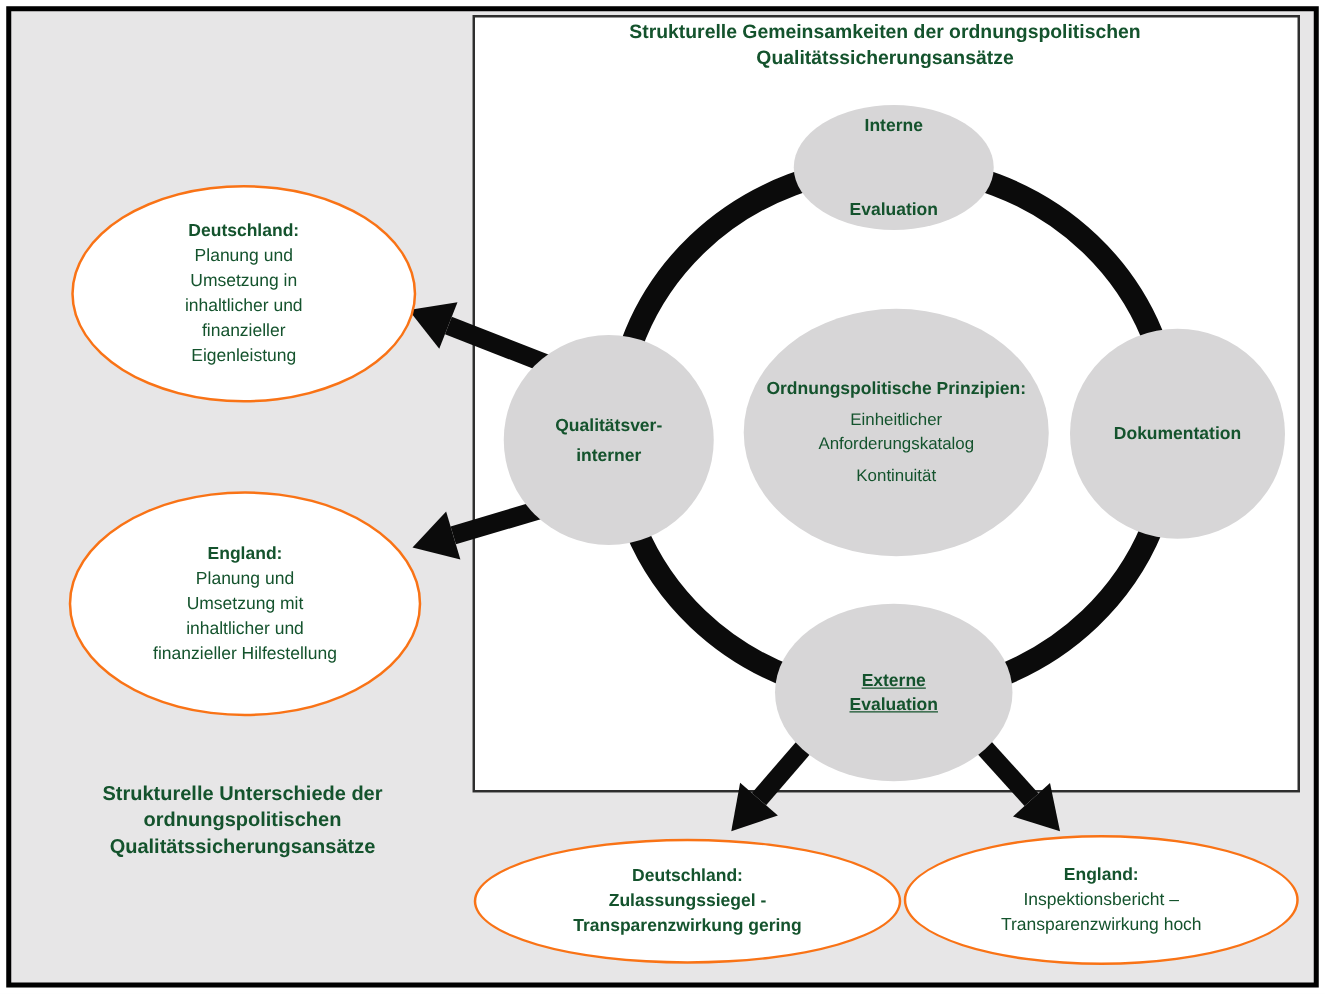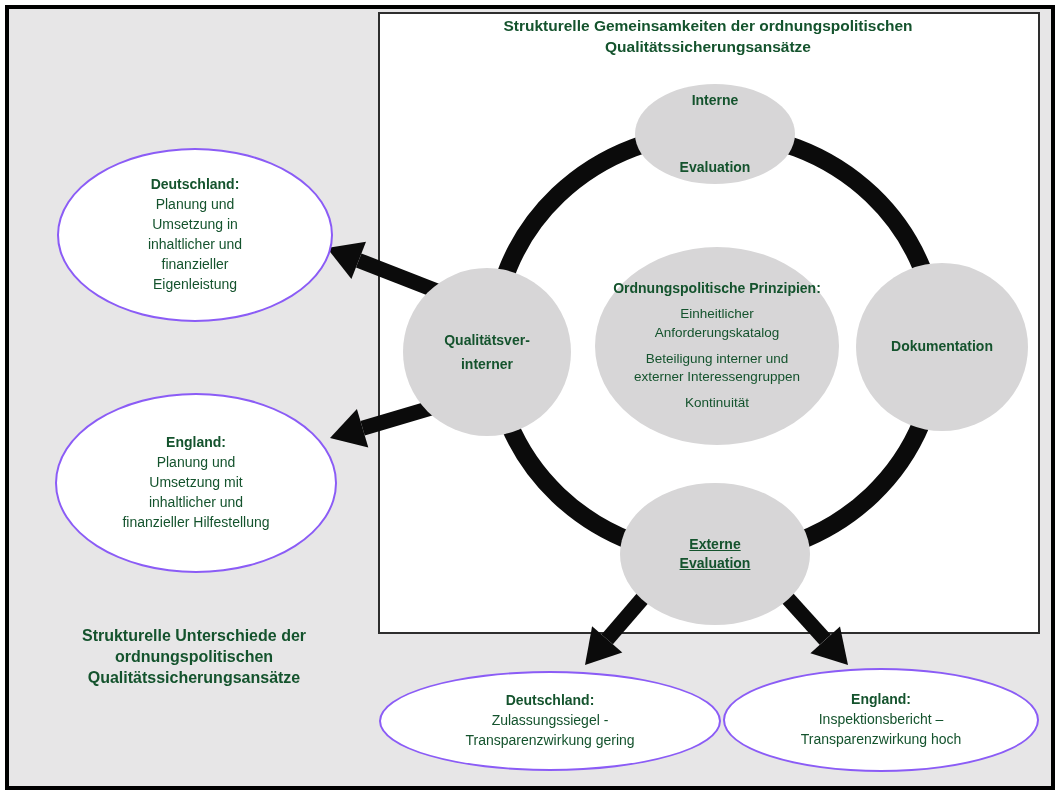--- a/index.html
+++ b/index.html
@@ -43,31 +43,31 @@
     position:absolute; left:595px; top:247px; width:244px; height:198px;
     border-radius:50%; background:var(--node,#d7d6d7);
     display:flex; flex-direction:column; align-items:center; justify-content:center;
     text-align:center;
   }
   .center-ellipse .ttl { font-weight:bold; font-size:14px; line-height:1.35; }
   .center-ellipse .item { font-size:13.5px; line-height:1.4; margin-top:7px; width:172px; }
 
   .callout {
     position:absolute; border-radius:50%; background:var(--callout,#ffffff);
-    border:2px solid #8b5cf6;
+    border:2px solid #f97316;
     display:flex; flex-direction:column; align-items:center; justify-content:center;
     text-align:center; font-size:14px; line-height:1.42;
   }
   .callout .ttl { font-weight:bold; }
   .callout-de-left   { left:57px;  top:148px; width:272px; height:170px; }
   .callout-en-left   { left:55px;  top:393px; width:278px; height:176px; }
   .callout-de-bottom { left:379px; top:671px; width:338px; height:96px;  }
   .callout-en-bottom { left:723px; top:668px; width:312px; height:100px; }
   .callout-de-left .body, .callout-en-left .body { width:152px; }
-  .callout-de-bottom .body { width:242px; }
+  .callout-de-bottom .body { width:242px;font-weight:bold; }
   .callout-en-bottom .body { width:232px; }
 </style>
 </head>
 <body>
 
 <div class="canvas">
 
   <div class="frame"></div>
 
   <div class="inner-box"></div>
@@ -116,21 +116,20 @@
   </div>
 
   <div class="node node-externe">
     <div>Externe</div>
     <div>Evaluation</div>
   </div>
 
   <div class="center-ellipse">
     <div class="ttl">Ordnungspolitische Prinzipien:</div>
     <div class="item">Einheitlicher Anforderungskatalog</div>
-    <div class="item">Beteiligung interner und externer Interessengruppen</div>
     <div class="item">Kontinuität</div>
   </div>
 
   <div class="callout callout-de-left">
     <div class="ttl">Deutschland:</div>
     <div class="body">Planung und Umsetzung in inhaltlicher und finanzieller Eigenleistung</div>
   </div>
 
   <div class="callout callout-en-left">
     <div class="ttl">England:</div>

